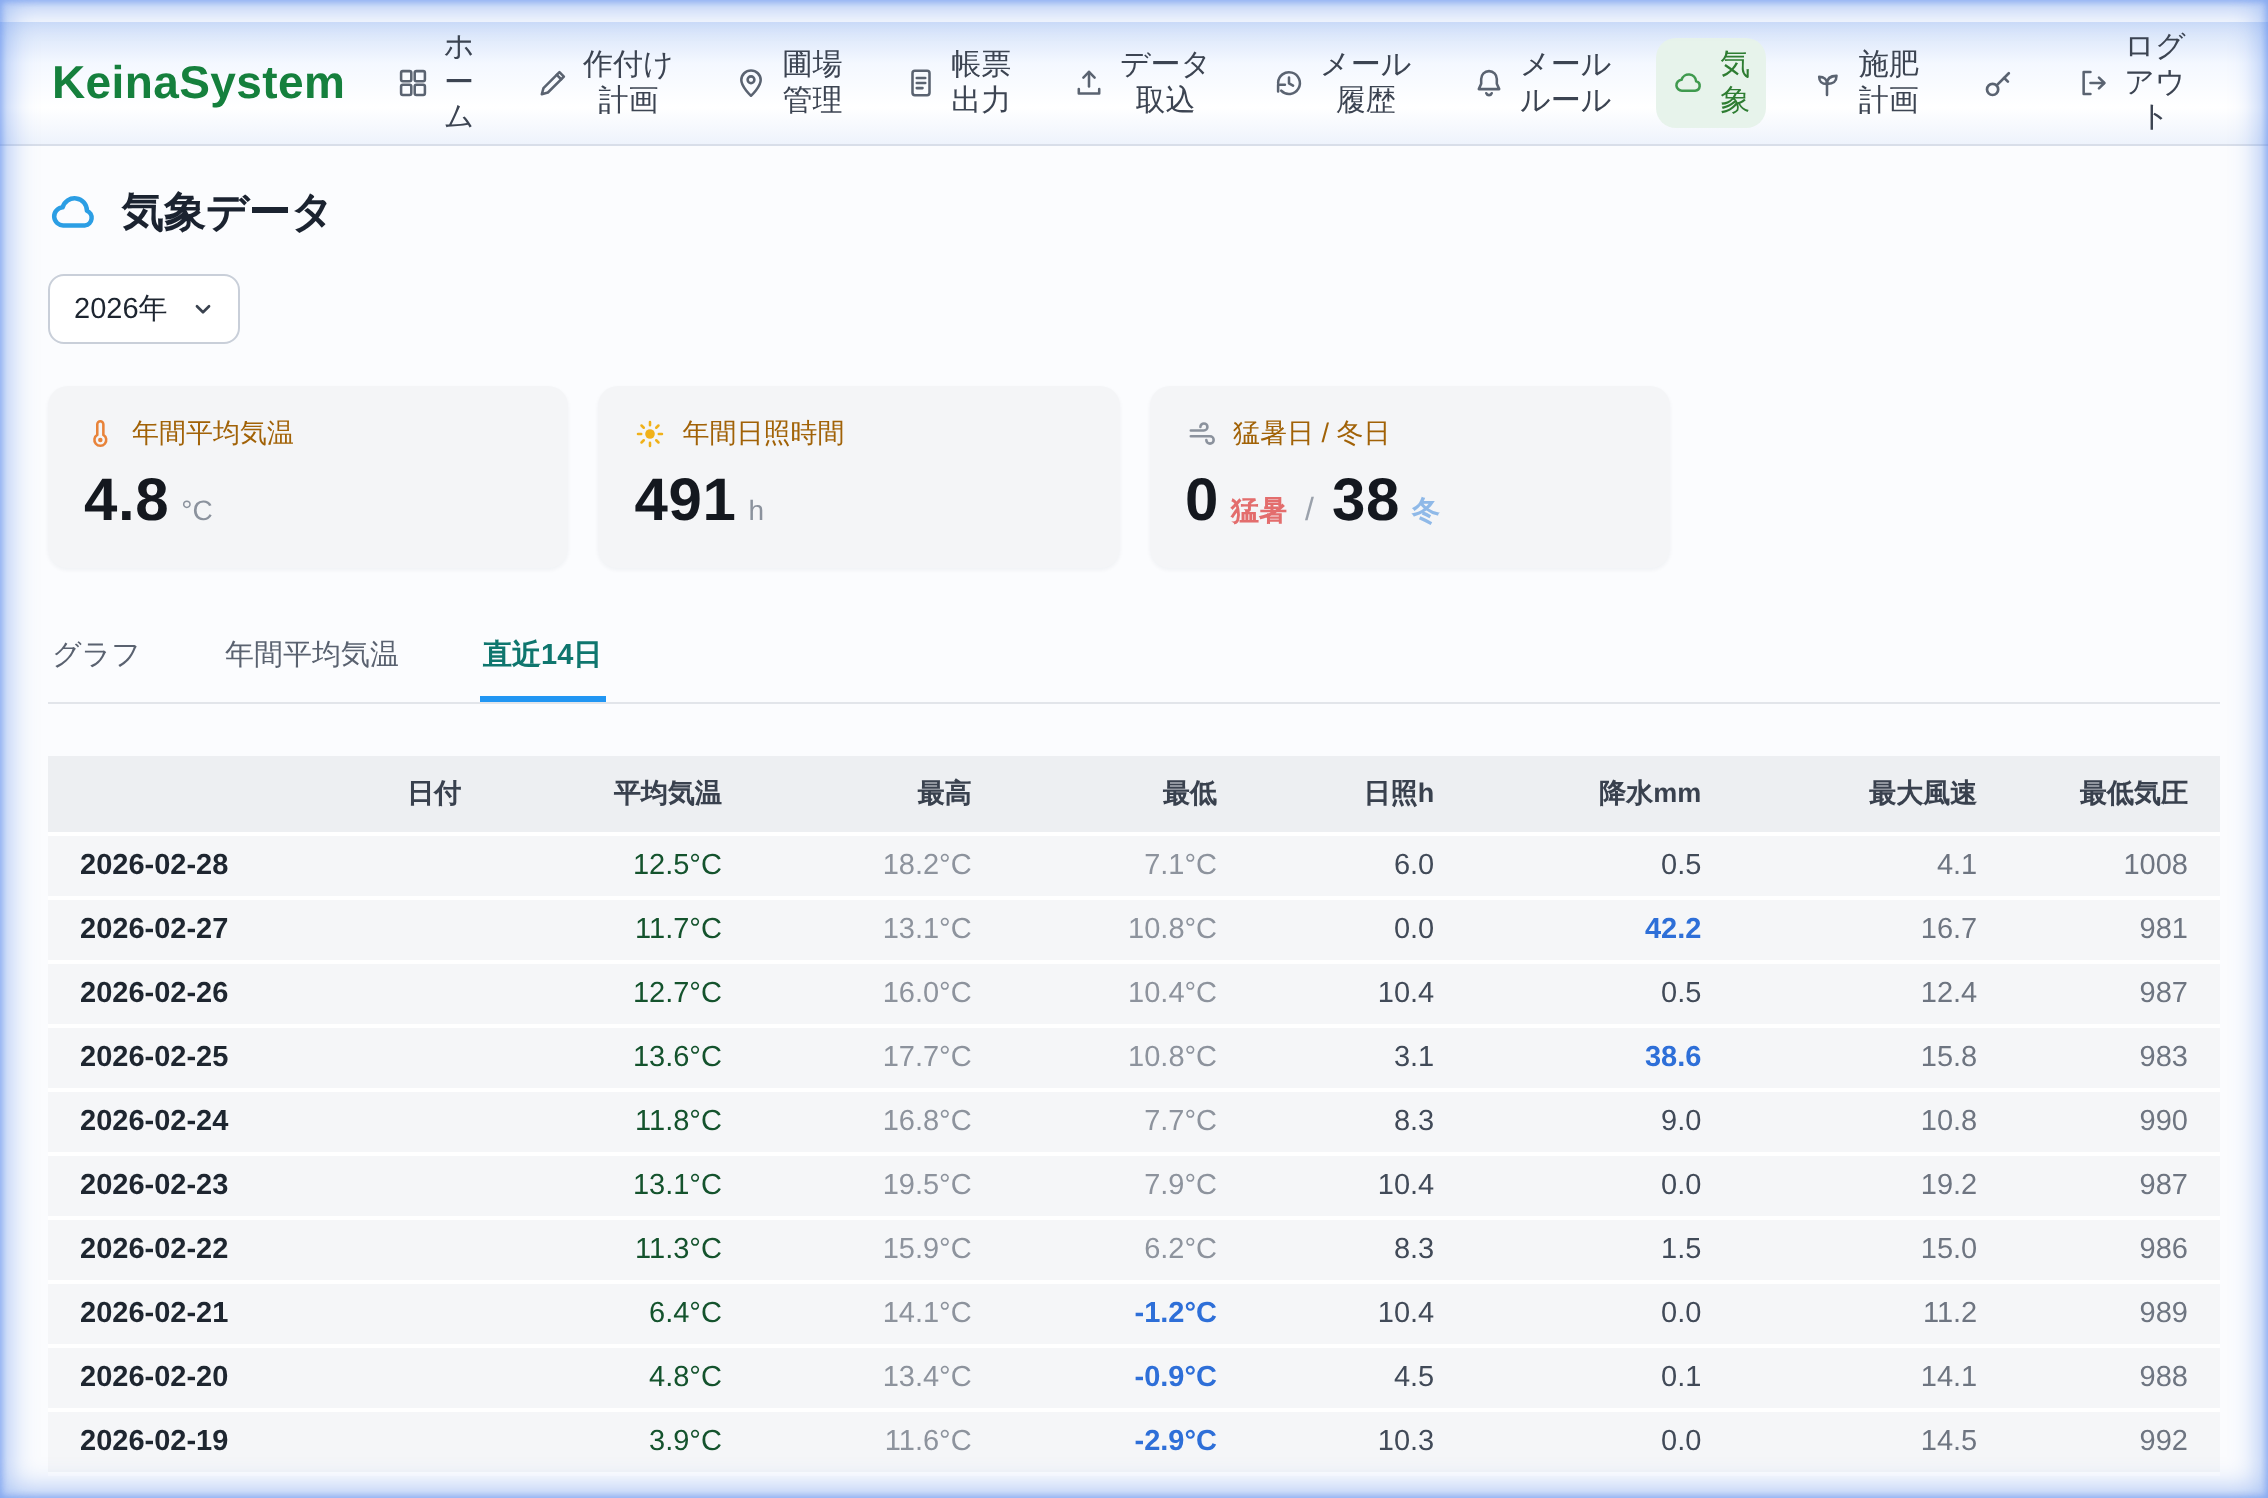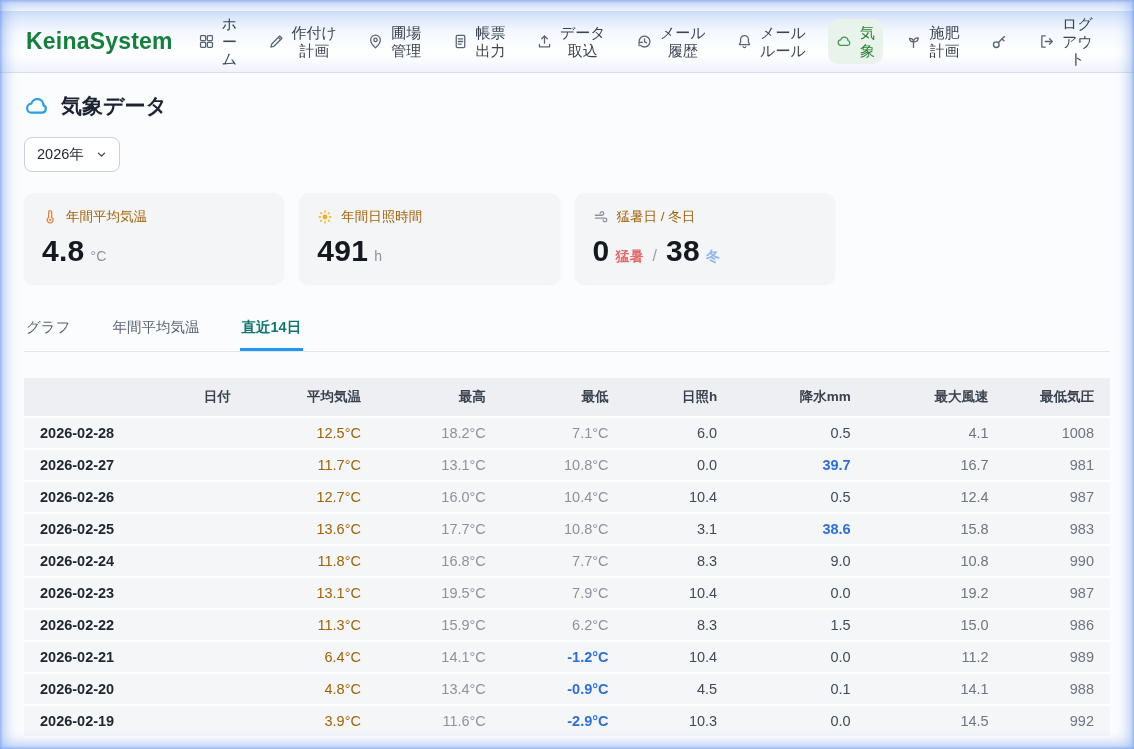--- a/index.html
+++ b/index.html
@@ -52,21 +52,21 @@
     border-bottom:3px solid transparent; cursor:pointer; }
   .tab.active { color:#0f766e; font-weight:700; border-bottom-color:#2196f3; }
 
   .weather-table { margin-top:26px; width:100%; border-collapse:collapse; table-layout:fixed; }
   .weather-table th { background:#edeff2; font-size:13.5px; font-weight:700; color:#39414e;
     padding:10px 16px; text-align:right; border-bottom:2px solid #fff; }
   .weather-table th:first-child { text-align:right; }
   .weather-table td { background:#f5f6f8; font-size:14.5px; padding:7px 16px; text-align:right;
     border-bottom:2px solid #fff; }
   .weather-table td:first-child { text-align:left; font-weight:700; color:#1e2630; }
-  td.c-avg { color:#a16207; }
+  td.c-avg { color:#14532d; }
   td.c-max, td.c-min { color:#8d939d; }
   td.c-sun, td.c-rain { color:#414a58; }
   td.c-wind, td.c-press { color:#6e7581; }
   td.hl { color:#2e6fd8 !important; font-weight:700; }
 
   svg { display:block; }
 </style>
 </head>
 <body>
 
@@ -323,21 +323,21 @@
     <td class="c-rain">0.5</td>
     <td class="c-wind">4.1</td>
     <td class="c-press">1008</td>
   </tr>
         <tr>
     <td class="c-date">2026-02-27</td>
     <td class="c-avg">11.7°C</td>
     <td class="c-max">13.1°C</td>
     <td class="c-min">10.8°C</td>
     <td class="c-sun">0.0</td>
-    <td class="c-rain hl">39.7</td>
+    <td class="c-rain hl">42.2</td>
     <td class="c-wind">16.7</td>
     <td class="c-press">981</td>
   </tr>
         <tr>
     <td class="c-date">2026-02-26</td>
     <td class="c-avg">12.7°C</td>
     <td class="c-max">16.0°C</td>
     <td class="c-min">10.4°C</td>
     <td class="c-sun">10.4</td>
     <td class="c-rain">0.5</td>

